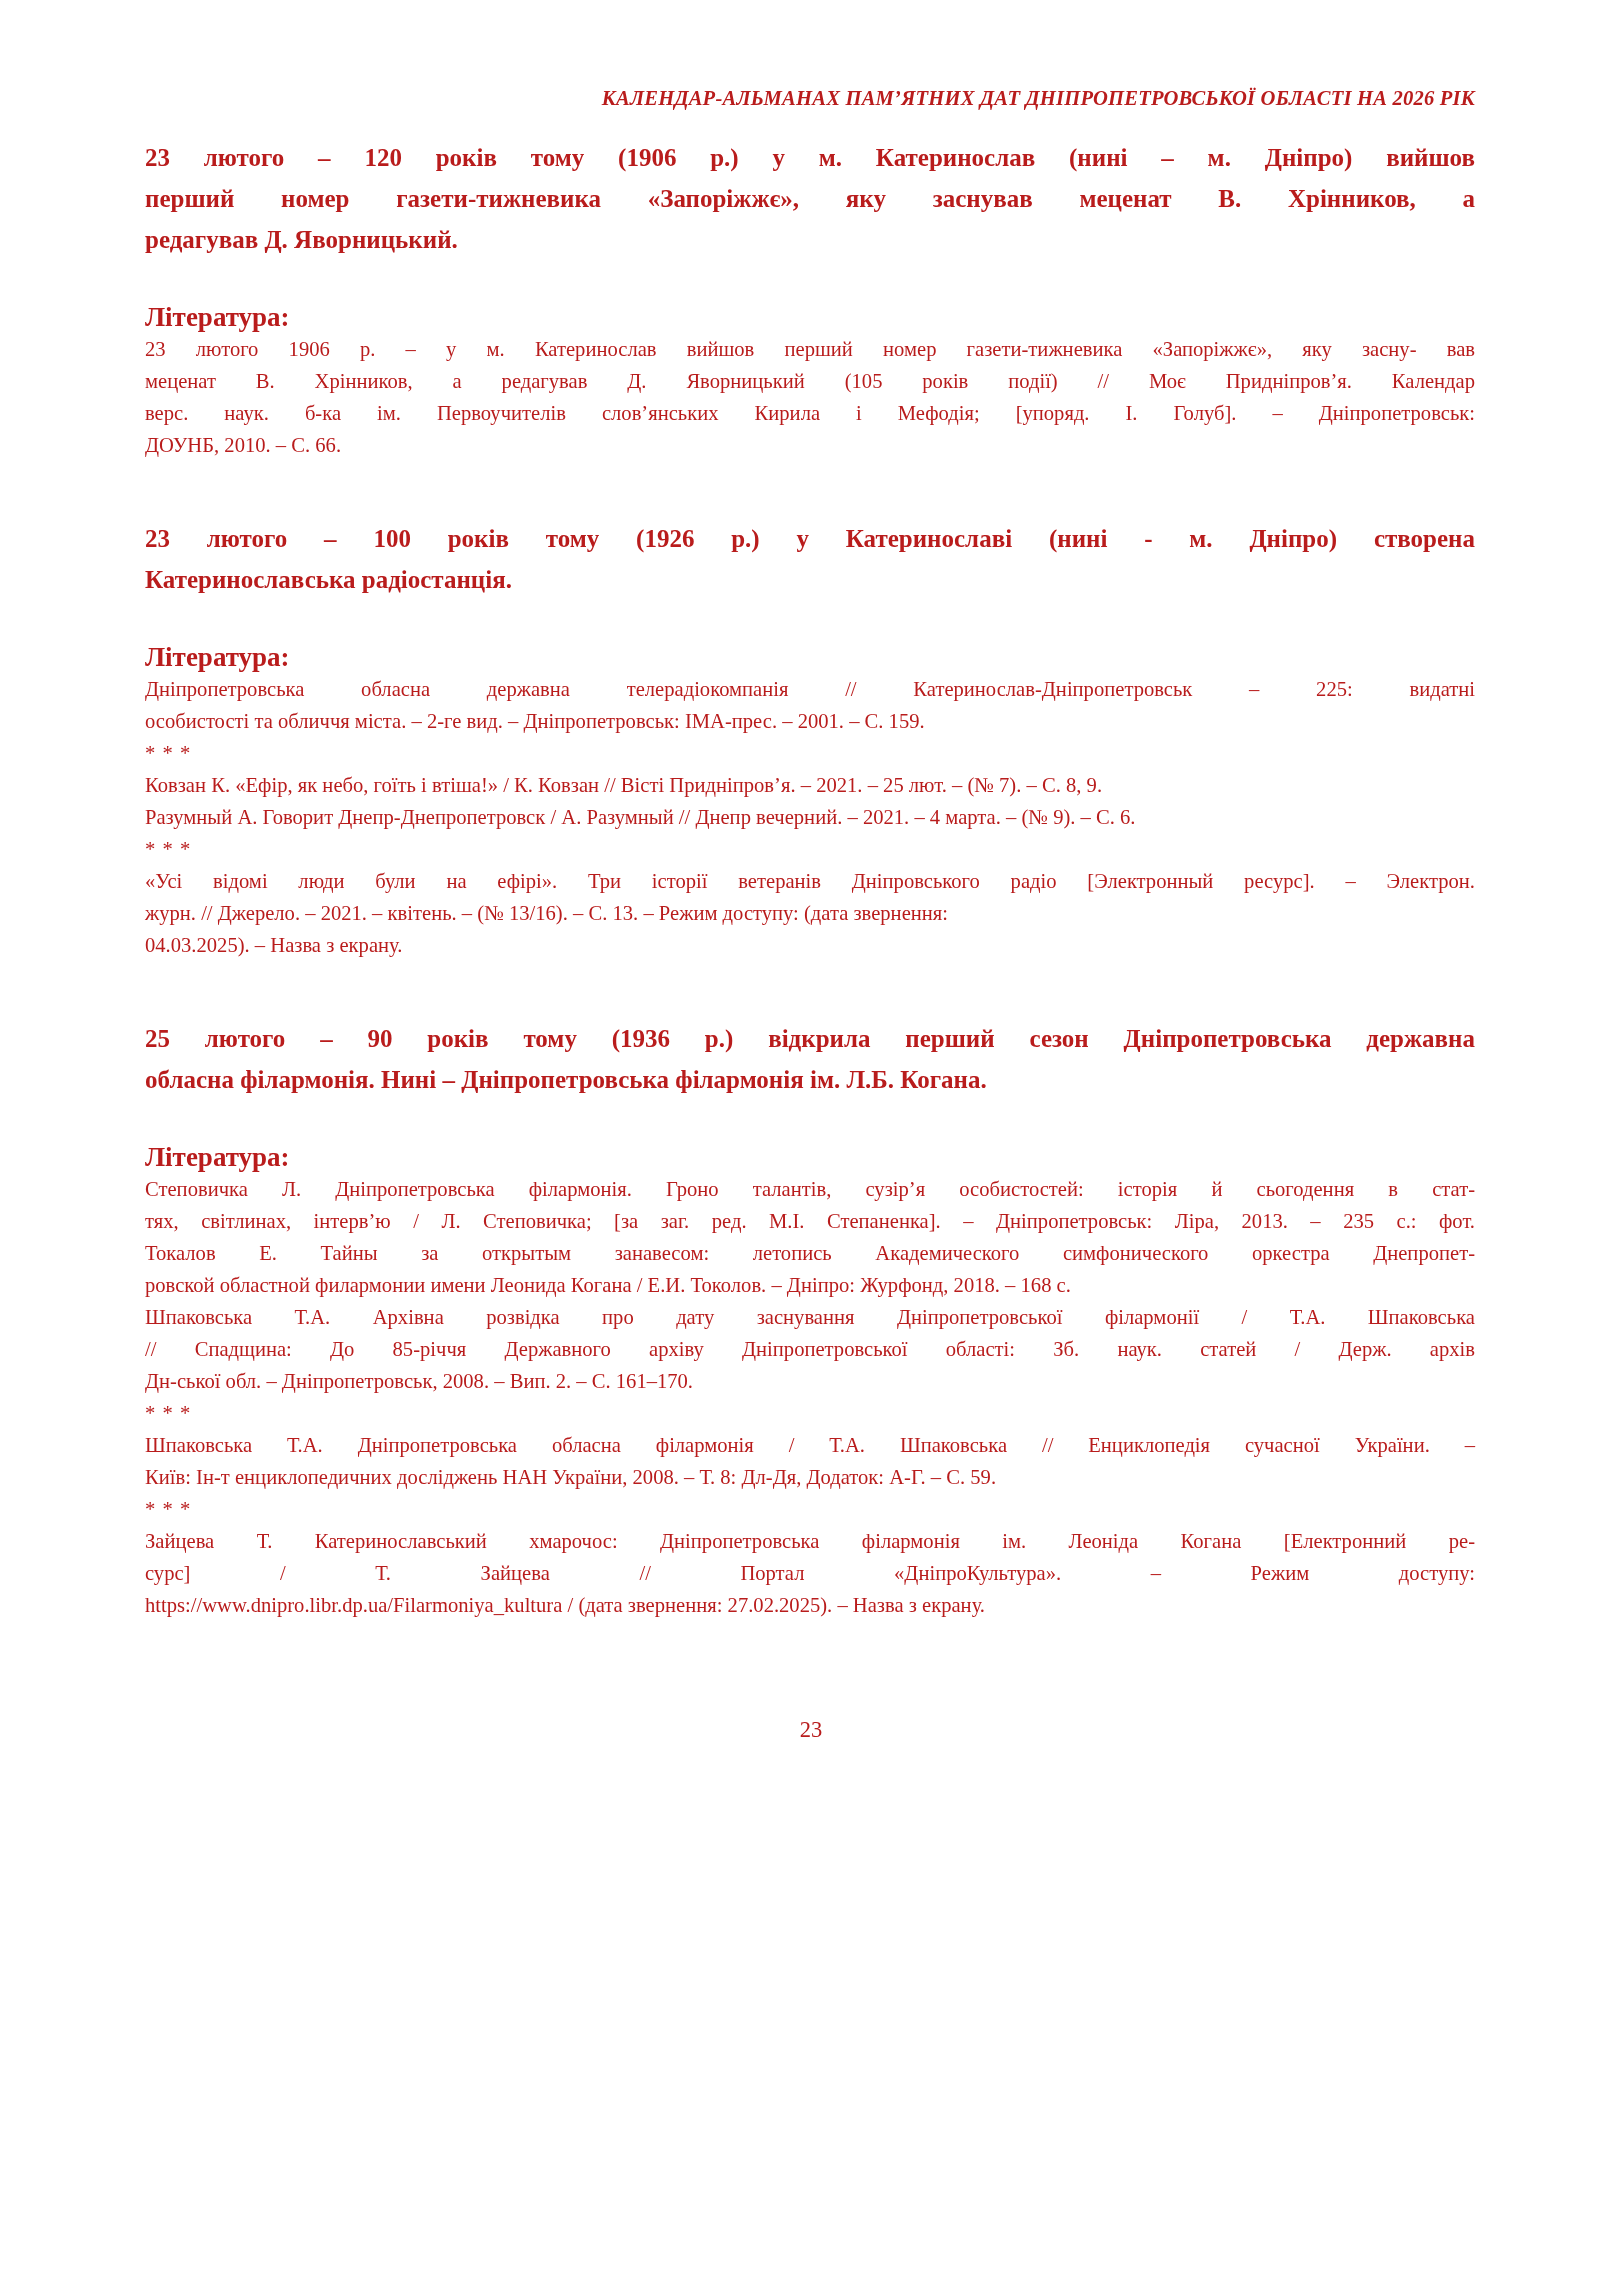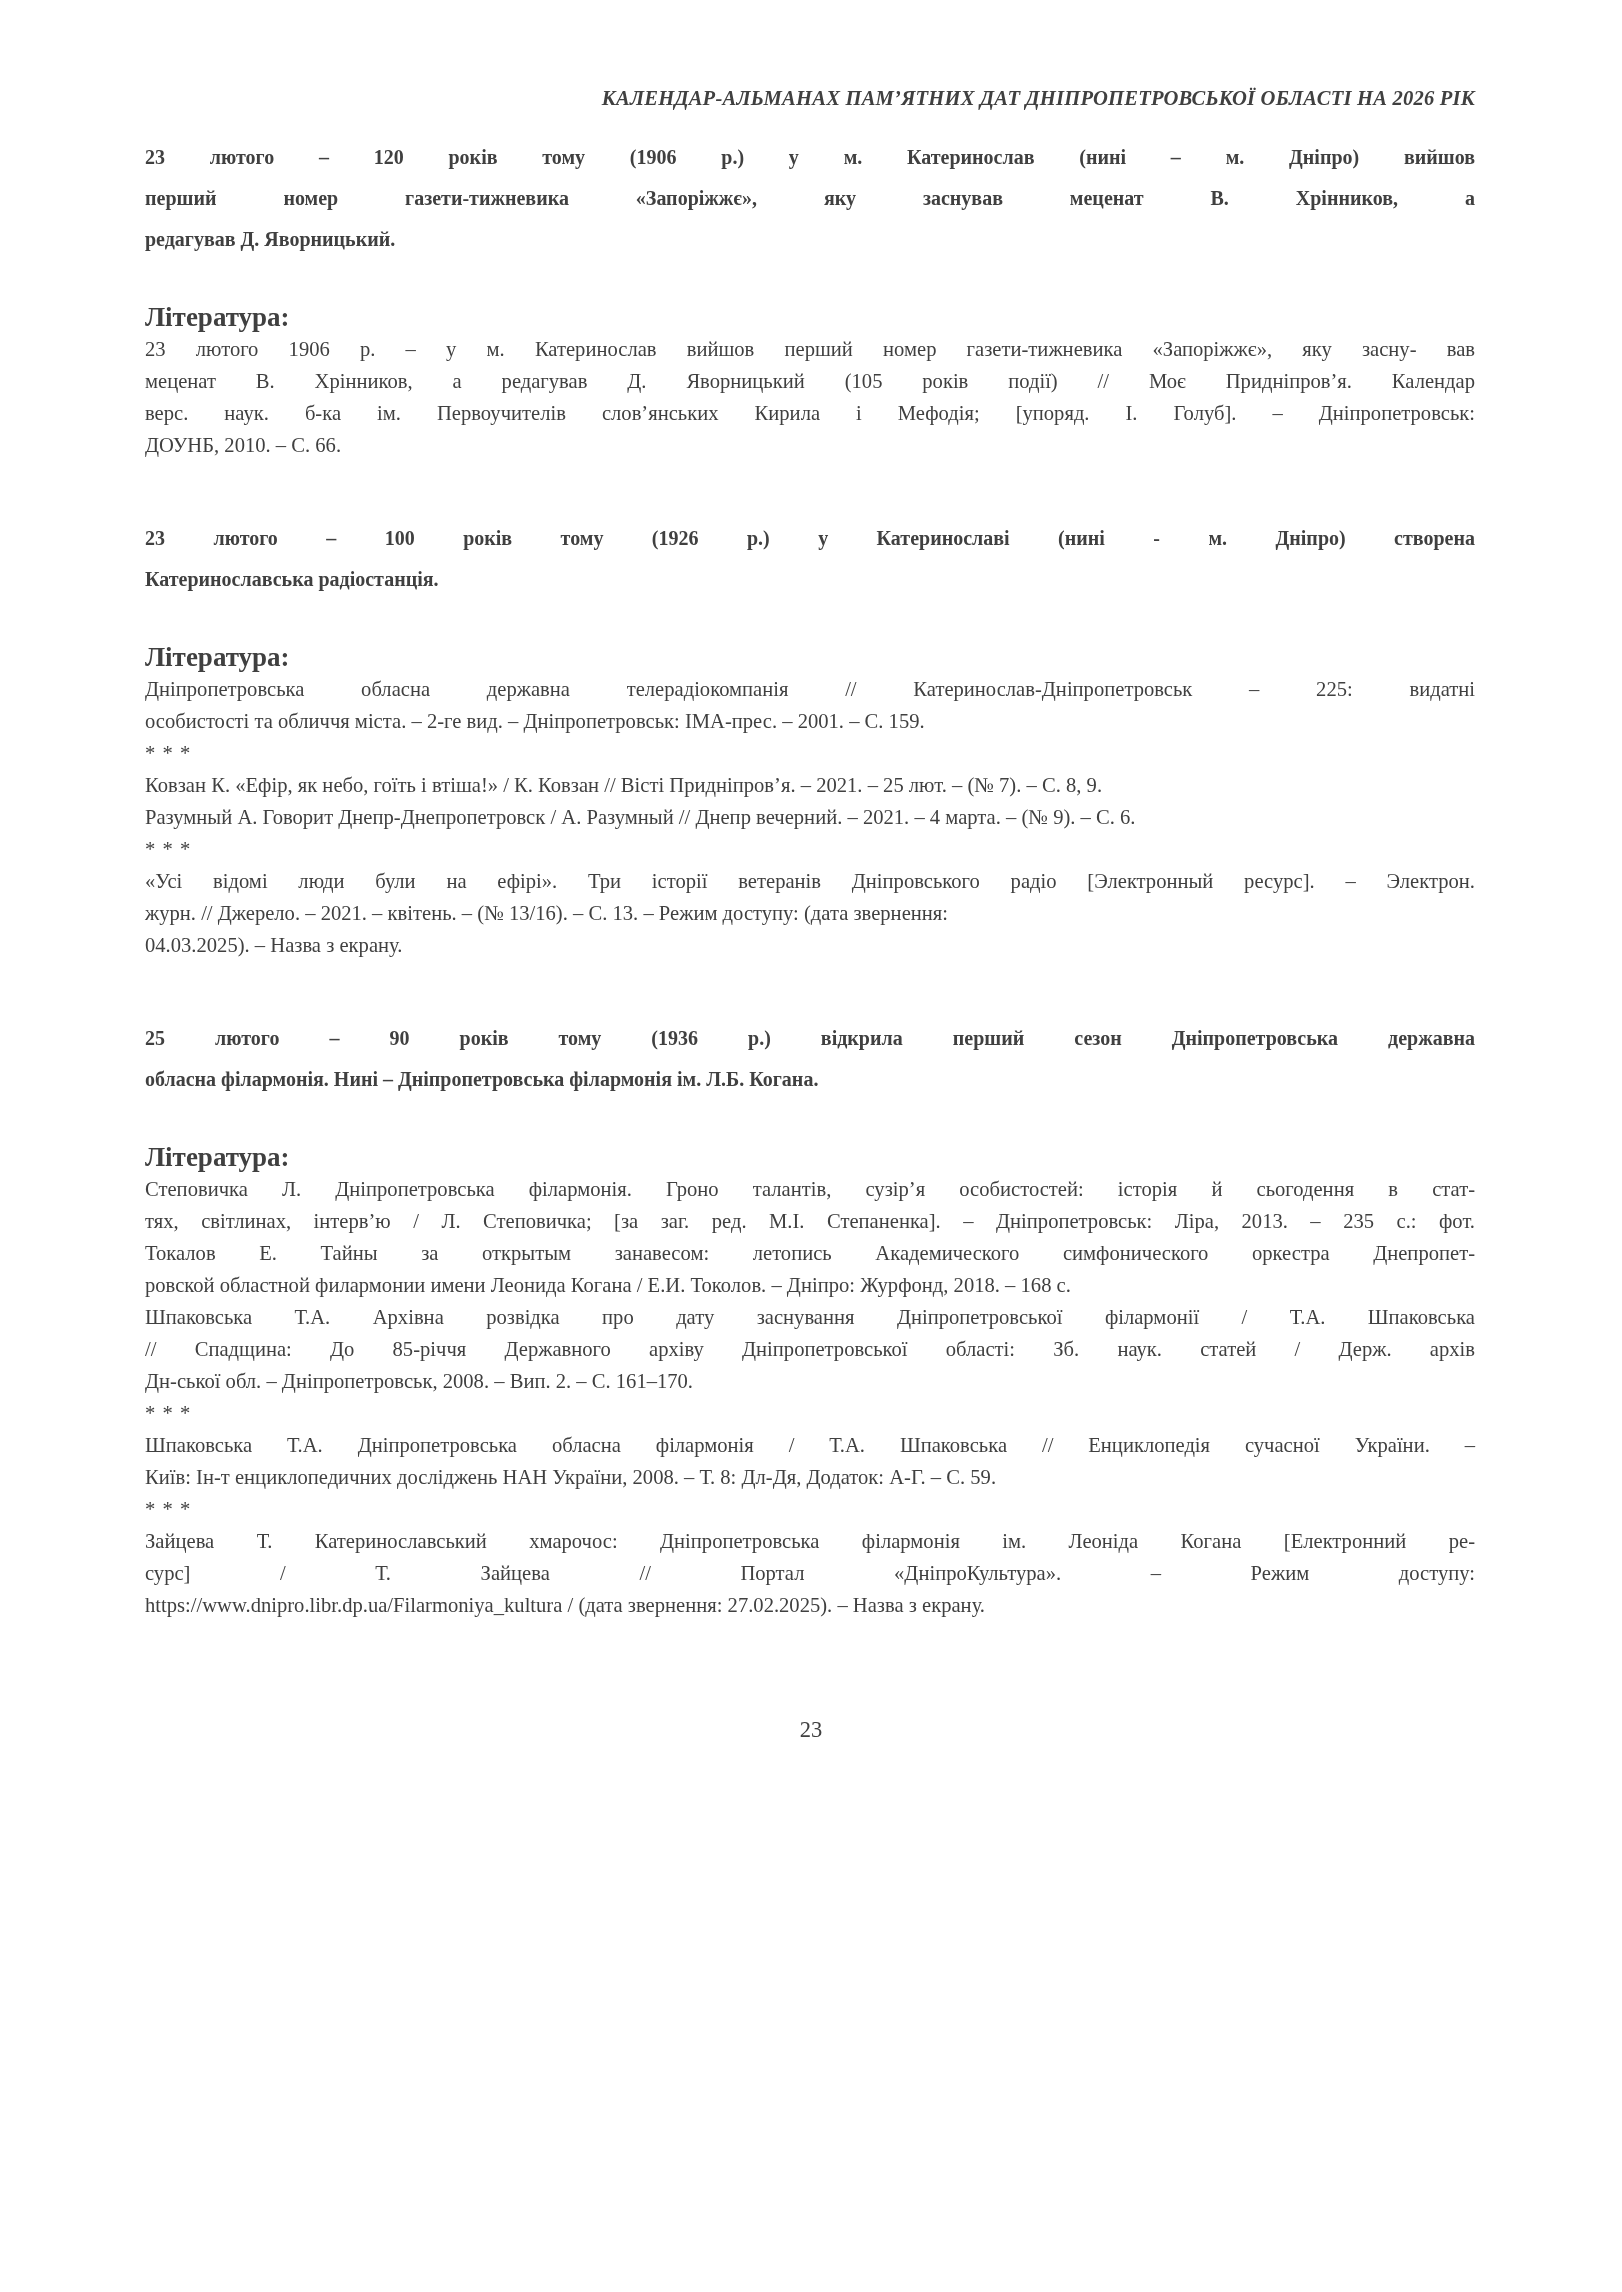--- a/index.html
+++ b/index.html
@@ -23,21 +23,21 @@
     font-size: 20.6px;
     line-height: 25.5px;
     font-weight: bold;
     font-style: italic;
     text-align: right;
     letter-spacing: 0.2px;
   }
   .block { margin: 0; }
   .heading {
     margin-top: 57px;
-    font-size: 20px;
+    font-size: 25px;
     line-height: 41px;
     font-weight: bold;
     font-family: Liberation Serif, serif;
   }
   #content > .heading:first-child { margin-top: 25.5px; }
   .lit-label {
     margin-top: 41px;
     font-size: 27px;
     line-height: 32px;
     font-weight: bold;
@@ -58,21 +58,21 @@
     right: 0;
     top: 1715px;
     text-align: center;
     font-size: 22.5px;
     line-height: 29px;
   }
 </style>
 </head>
 <body>
 
-<div class="page" style="background: rgb(255, 255, 255); color: #404040;">
+<div class="page" style="background: rgb(255, 255, 255); color: #b91c1c;">
   <div class="running-header">КАЛЕНДАР-АЛЬМАНАХ ПАМ’ЯТНИХ ДАТ ДНІПРОПЕТРОВСЬКОЇ ОБЛАСТІ НА 2026 РІК</div>
 
   <div id="content">
       <div class="block heading">
         <div class="line j">23 лютого – 120 років тому (1906 р.) у м. Катеринослав (нині – м. Дніпро) вийшов</div>
         <div class="line j">перший номер газети-тижневика «Запоріжжє», яку заснував меценат В. Хрінников, а</div>
         <div class="line">редагував Д. Яворницький.</div>
       </div>
       <div class="block lit-label">Література:</div>
       <div class="block para">

